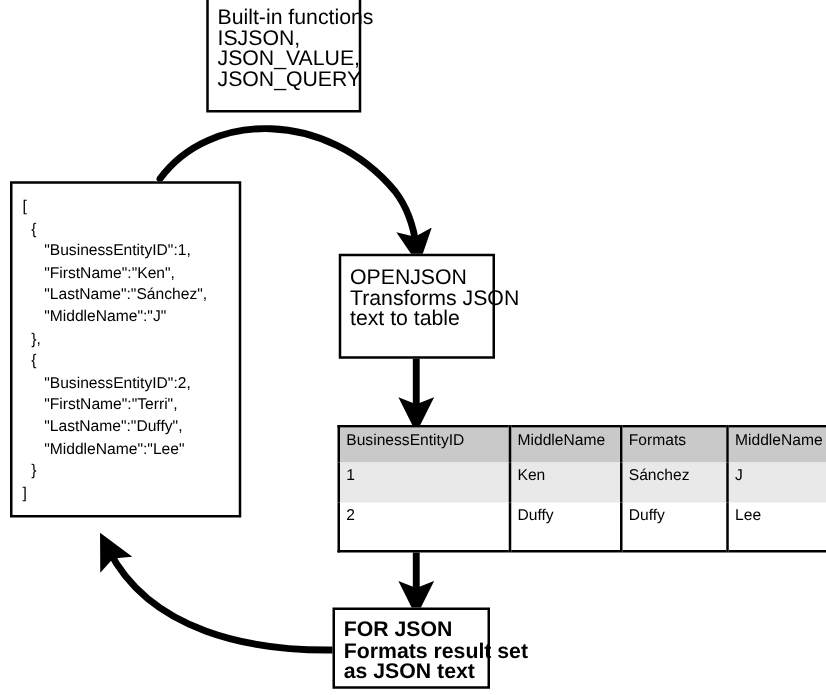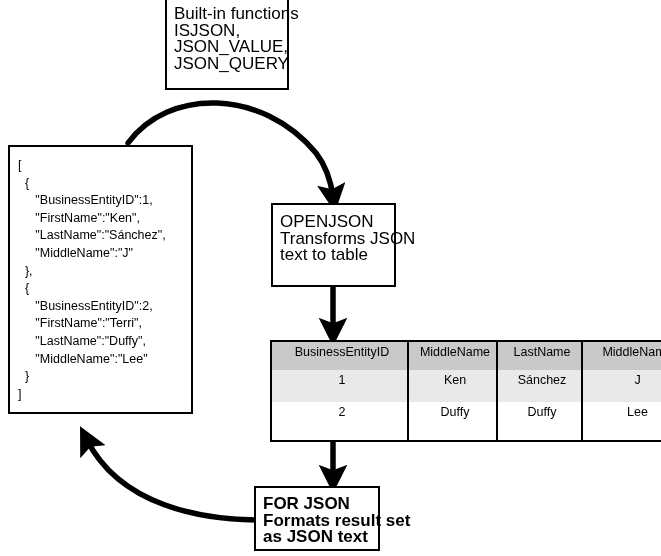--- a/index.html
+++ b/index.html
@@ -61,21 +61,21 @@
   #openjson-box {
     left: 271px;
     top: 203px;
     width: 125px;
     height: 84px;
     padding: 9px 0 0 7px;
   }
 
   
   #forjson-box {
-    left: 254px;
+    left: 266px;
     top: 486px;
     width: 126px;
     height: 65px;
     padding: 8px 0 0 7px;
   }
   #forjson-box .box-text {
     font-weight: bold;
   }
 
   
@@ -90,21 +90,21 @@
     box-sizing: border-box;
     background: #ffffff;
     z-index: 3;
     table-layout: fixed;
   }
   #result-table td, #result-table th {
     border-right: 2px solid #000000;
     padding: 3px 0 3px 5px;
     font-size: 12.5px;
     font-weight: normal;
-    text-align: center;
+    text-align: left;
     vertical-align: top;
     overflow: hidden;
     white-space: nowrap;
   }
   #result-table th { height: 22px; }
   #result-table tr.r1 td { height: 26px; }
   #result-table tr.r2 td { height: 32px; }
   #result-table td:last-child,
   #result-table th:last-child { border-right: none; }
   thead tr { background: #c9c9c9; }
@@ -162,21 +162,21 @@
   <div class="box-text">OPENJSON
 Transforms JSON
 text to table</div>
 </div>
 
 <table id="result-table">
   <thead>
     <tr>
       <th class="c1">BusinessEntityID</th>
       <th class="c2">MiddleName</th>
-      <th class="c3">LastName</th>
+      <th class="c3">Formats</th>
       <th class="c4">MiddleName</th>
     </tr>
   </thead>
   <tbody>
     <tr class="r1">
       <td class="c1">1</td>
       <td class="c2">Ken</td>
       <td class="c3">Sánchez</td>
       <td class="c4">J</td>
     </tr>

